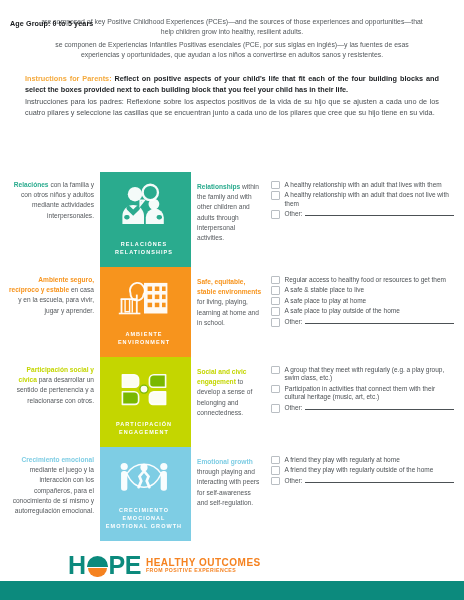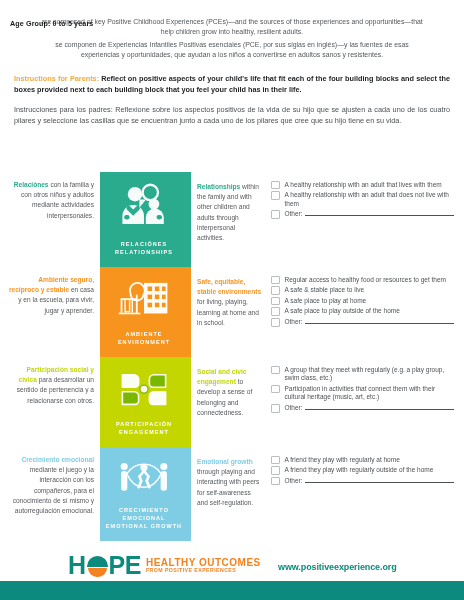--- a/index.html
+++ b/index.html
@@ -29,29 +29,29 @@
   .title-es {
     font-size: 17px; font-weight: bold; color: #0c8a7d;
     letter-spacing: -.3px; line-height: 1.1; margin-top: 7px;
   }
   .sub-es {
     font-size: 6.9px; color: #53585c; line-height: 1.45;
     margin: 3px auto 0; max-width: 392px;
   }
 
   
-  .instructions { padding: 0 14px; margin-top: 13px; }
+  .instructions { padding: 0 25px; margin-top: 13px; }
   .instr-en {
     font-size: 7.3px; line-height: 1.55; color: #1d2023;
     font-weight: bold; text-align: justify;
   }
   .instr-en .lead { color: #f4a93c; font-weight: bold; }
   .instr-es {
     font-size: 7.3px; line-height: 1.55; color: #4c5155;
-    margin-top: 8px; text-align: justify;
+    text-align: justify;
   }
 
   
   .blocks { position: absolute; left: 0; top: 172px; width: 464px; }
   .block { position: relative; display: flex; align-items: stretch; }
 
   .col-es {
     width: 100px; padding: 8px 6px 4px 8px;
     text-align: right; font-size: 6.6px; line-height: 1.55;
     color: #55595d;
@@ -362,17 +362,16 @@
           <span class="bot"></span>
         </span>
         <span class="logo-letter">P</span>
         <span class="logo-letter">E</span>
       </div>
       <div class="logo-tag">
         <div class="t1">HEALTHY OUTCOMES</div>
         <div class="t2">FROM POSITIVE EXPERIENCES</div>
       </div>
     </div>
-    <div class="site-url">www.positiveexperience.org</div>
   </div>
   <div class="footer-bar"></div>
 
 </div>
 
 </body></html>

